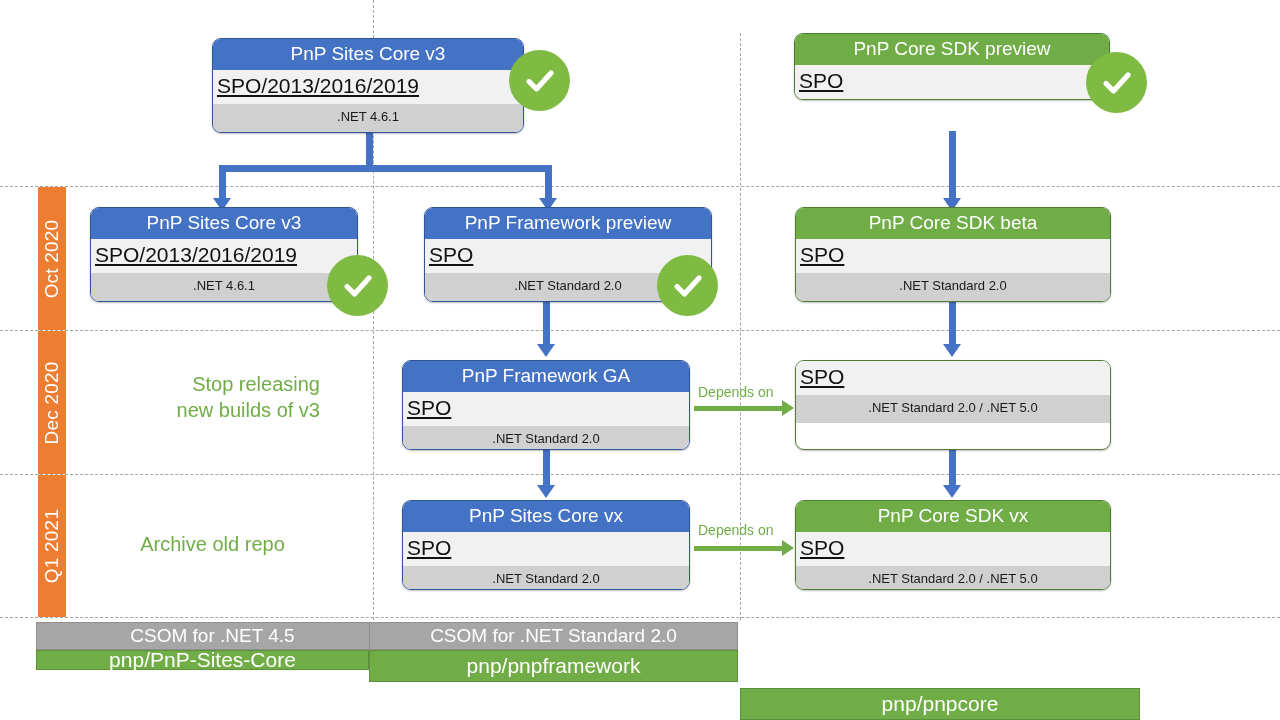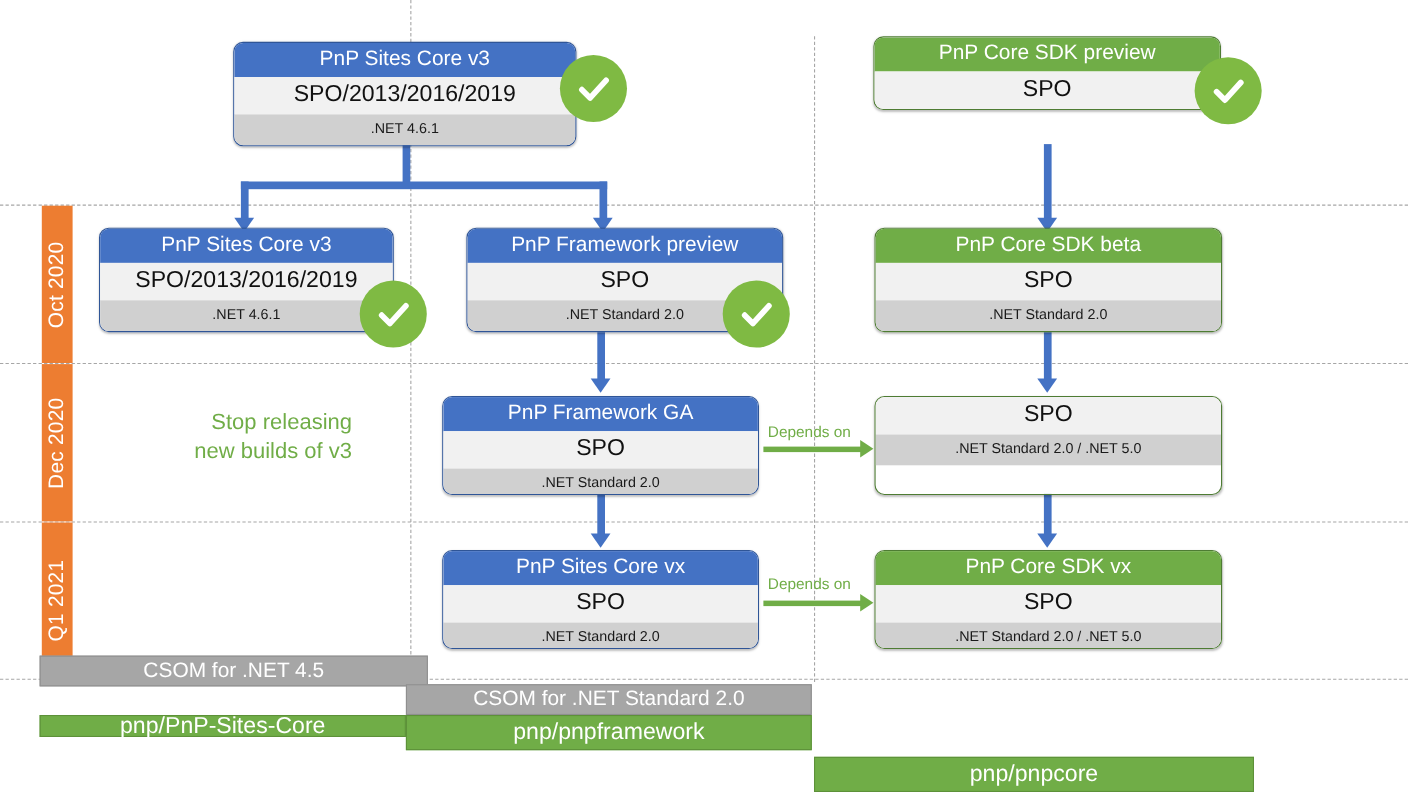--- a/index.html
+++ b/index.html
@@ -62,25 +62,25 @@
     line-height: 1.05;
     padding: 5px 4px 6px;
     white-space: nowrap;
   }
   .card.blue  .hdr { background: #4472C4; }
   .card.green .hdr { background: #70AD47; }
 
   .card .mid {
     background: #F1F1F1;
     color: #111111;
-    text-align: center;
     font-size: 21px;
     line-height: 1.05;
     padding: 5px 4px 7px;
     white-space: nowrap;
+    text-decoration: underline;
   }
   .card .bot {
     background: #D0D0D0;
     color: #1a1a1a;
     text-align: center;
     font-size: 13px;
     line-height: 1.05;
     padding: 6px 4px 8px;
     white-space: nowrap;
   }
@@ -259,34 +259,37 @@
     <div class="hdr">PnP Framework GA</div>
     <div class="mid">SPO</div>
     <div class="bot">.NET Standard 2.0</div>
   </div>
 
   <div class="card green" style="left:795px;top:360px;width:316px;height:90px;">
     <div class="mid">SPO</div>
     <div class="bot">.NET Standard 2.0 / .NET 5.0</div>
   </div>
 
+  <div class="note" style="left:100px;top:532px;width:225px;">
+    <div>Archive old repo</div>
+  </div>
 
   <div class="card blue" style="left:402px;top:500px;width:288px;height:90px;">
     <div class="hdr">PnP Sites Core vx</div>
     <div class="mid">SPO</div>
     <div class="bot">.NET Standard 2.0</div>
   </div>
 
   <div class="card green" style="left:795px;top:500px;width:316px;height:90px;">
     <div class="hdr">PnP Core SDK vx</div>
     <div class="mid">SPO</div>
     <div class="bot">.NET Standard 2.0 / .NET 5.0</div>
   </div>
 
-  <div class="fbar gray" style="left:36px;top:596px;width:353px;height:28px;">
+  <div class="fbar gray" style="left:36px;top:622px;width:353px;height:28px;">
     <span>CSOM  for .NET 4.5</span>
   </div>
   <div class="fbar gray" style="left:369px;top:622px;width:369px;height:28px;">
     <span>CSOM  for .NET Standard 2.0</span>
   </div>
 
   <div class="fbar green" style="left:36px;top:650px;width:333px;height:20px;">
     <span>pnp/PnP-Sites-Core</span>
   </div>
   <div class="fbar green" style="left:369px;top:650px;width:369px;height:32px;">

